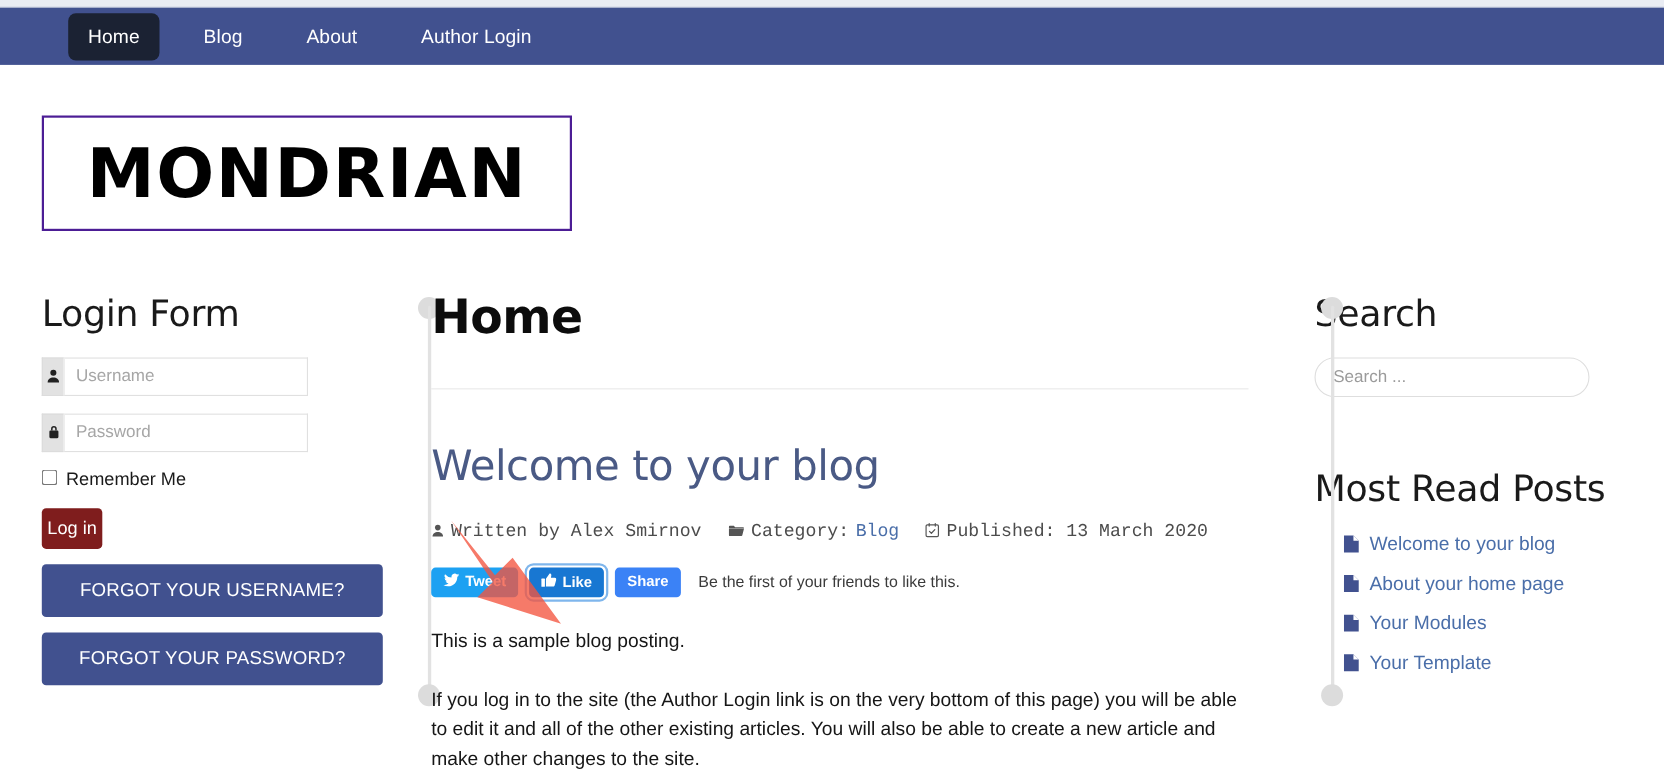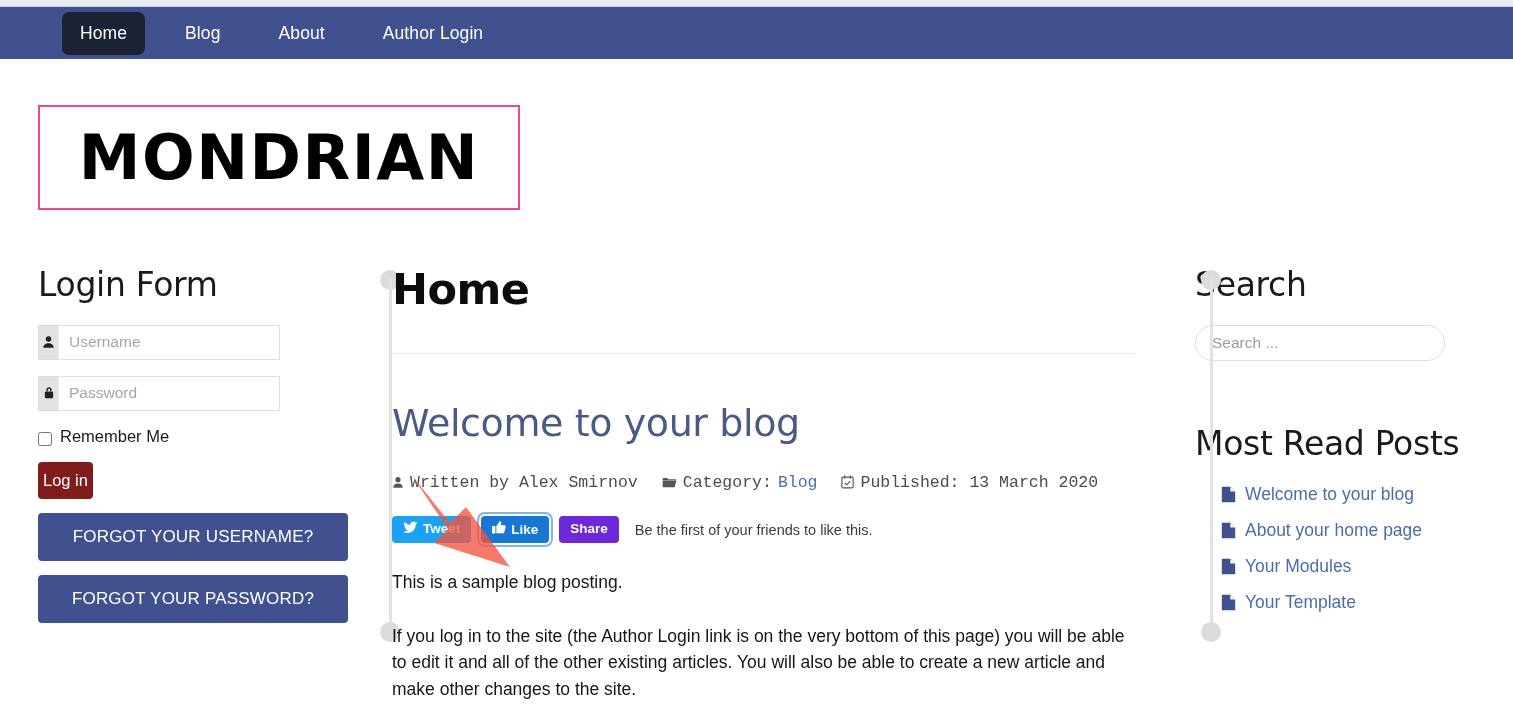--- a/index.html
+++ b/index.html
@@ -37,21 +37,21 @@
   }
   .nav-item.active {
     background: #1b2233;
   }
 
   
   #logo-box {
     margin: 46px 0 0 38px;
     width: 482px;
     height: 105px;
-    border: 2px solid #ec4899;
+    border: 2px solid #4c1d95;
     display: flex;
     align-items: center;
     justify-content: center;
     background: #fff;
   }
   #logo-text {
     font-family: "DejaVu Sans", sans-serif;
     font-weight: bold;
     font-size: 62px;
     letter-spacing: 1.5px;
@@ -135,21 +135,21 @@
     font-family: "Liberation Sans", sans-serif;
     color: #333;
     padding: 0 10px;
     outline: none;
     background: #fff;
   }
   .form-input::placeholder { color: #a6a6a6; }
 
   .remember-row {
     display: flex;
-    align-items: flex-end;
+    align-items: flex-start;
     margin: 14px 0 16px 0;
     font-size: 16.5px;
     color: #1a1a1a;
   }
   .remember-row input[type=checkbox] {
     width: 14px; height: 14px;
     margin: 0 8px 0 0;
     accent-color: #41518f;
   }
 
@@ -240,21 +240,21 @@
     font-weight: bold;
     font-family: "Liberation Sans", sans-serif;
     border-radius: 4px;
     padding: 5px 11px;
     cursor: pointer;
     line-height: 1.2;
     border: none;
   }
   #btn-tweet { background: #1da1f2; }
   #btn-like  { background: #1877d2; box-shadow: 0 0 0 2px #ffffff, 0 0 0 4px #7fb6ec; align-items: flex-end; }
-  #btn-share { background: #6d28d9; text-align: center; }
+  #btn-share { background: #3b82f6; text-align: center; }
   #social-note {
     font-size: 14.5px;
     color: #3b3b3b;
     margin-left: 6px;
     white-space: nowrap;
   }
 
   .body-para {
     font-size: 17.5px;
     color: #161616;

